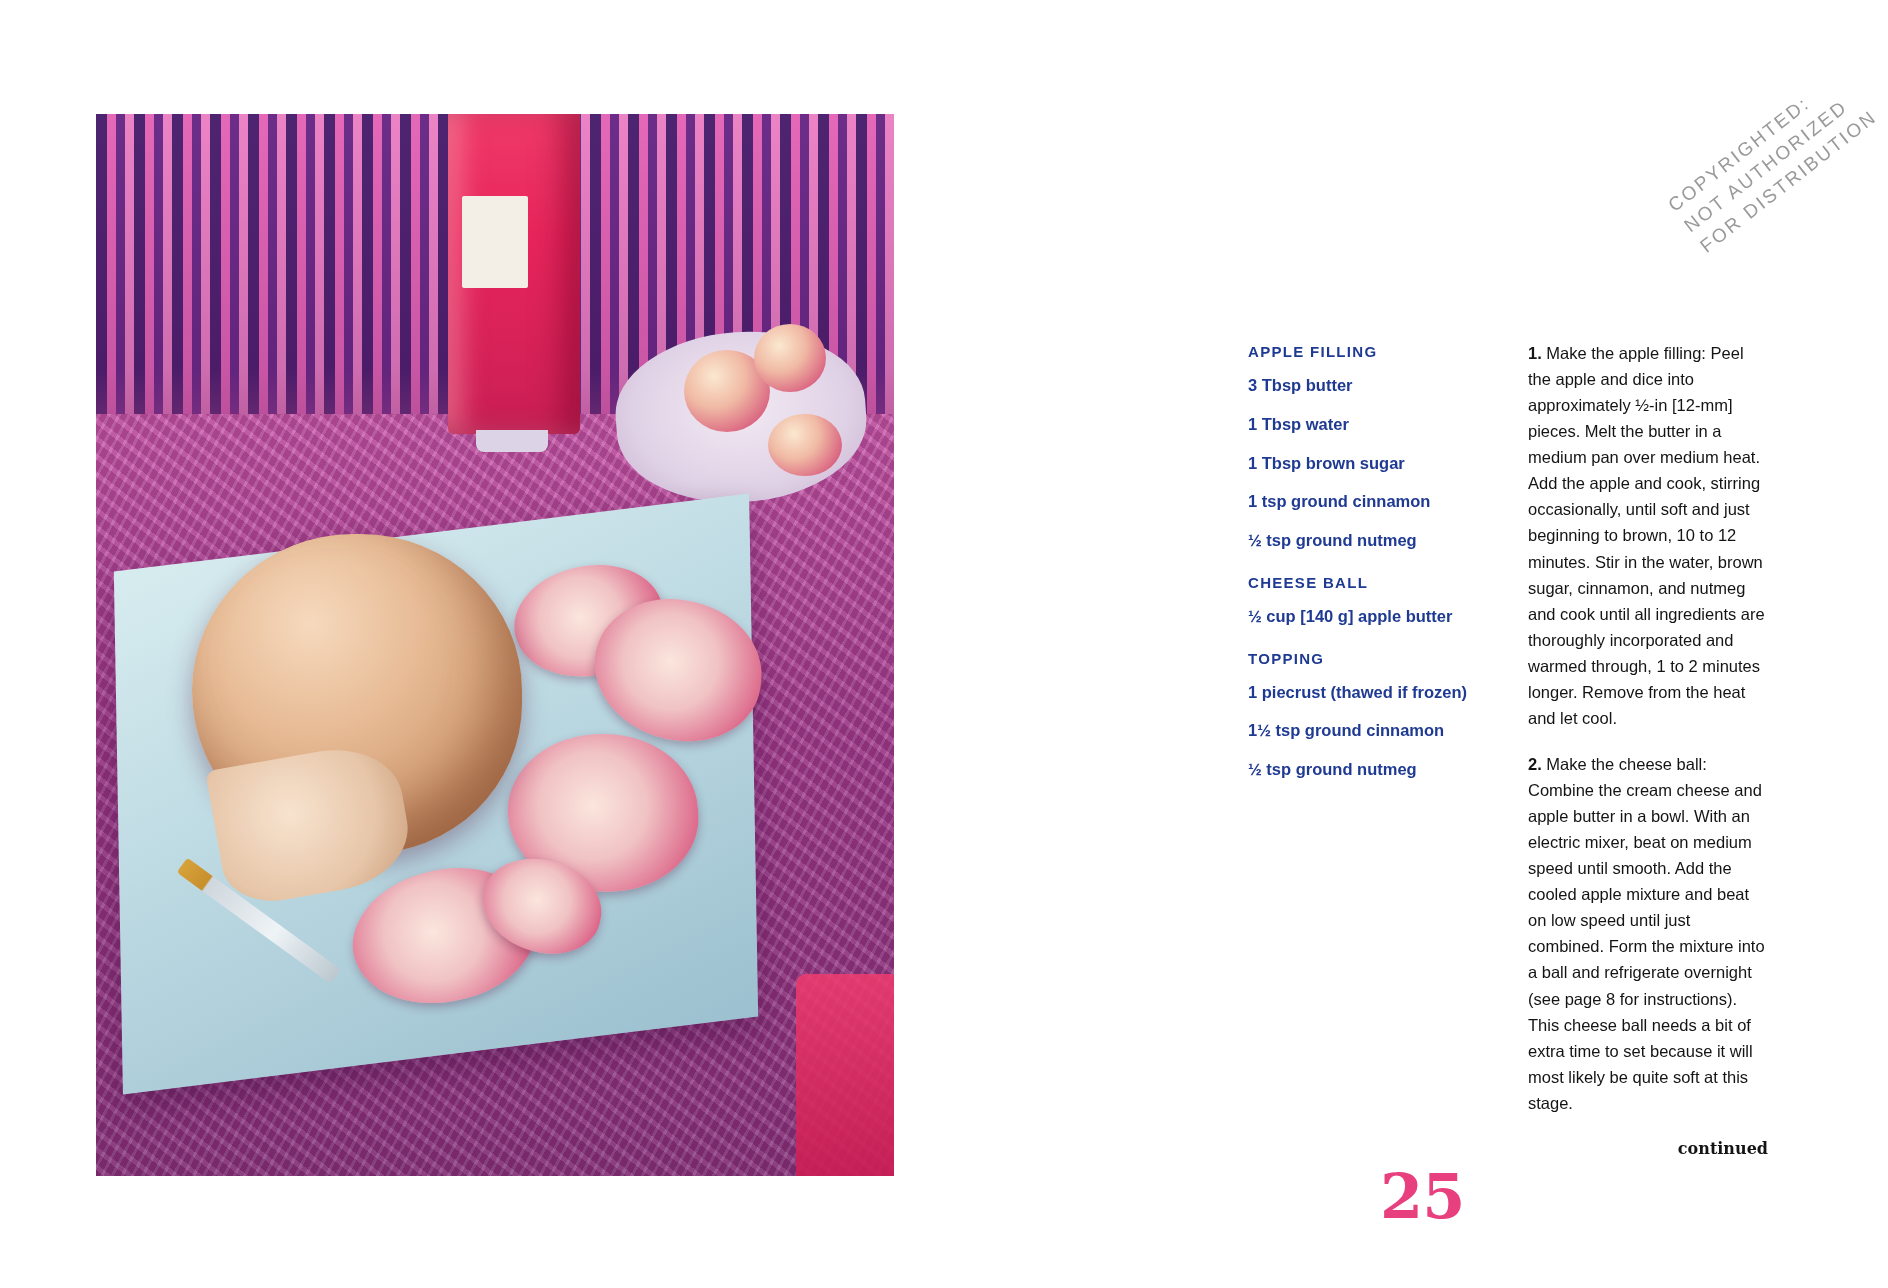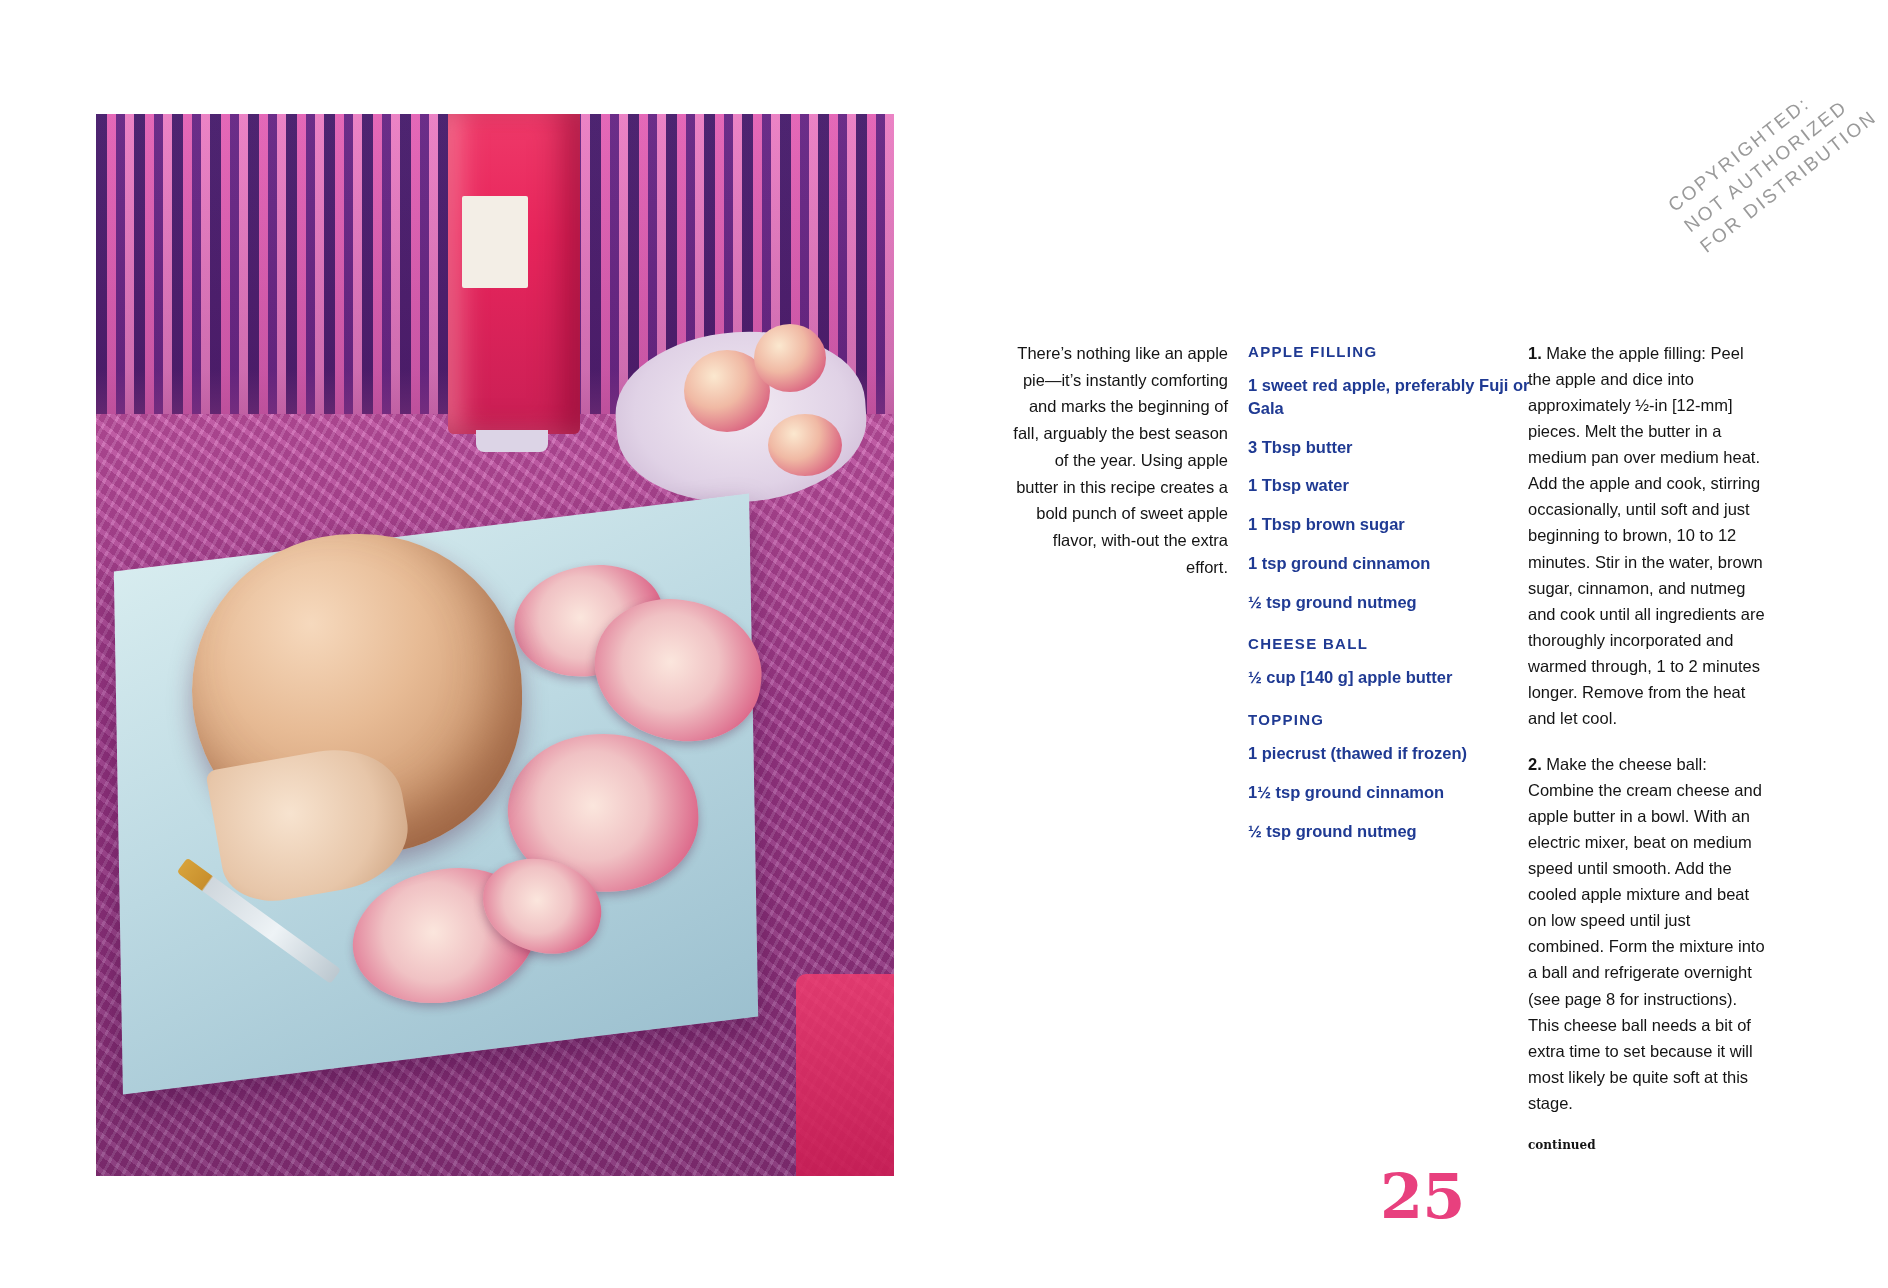--- a/index.html
+++ b/index.html
@@ -222,23 +222,24 @@
     left: 1528px;
     top: 340px;
     width: 240px;
     font-size: 16.5px;
     line-height: 1.58;
     color: #141414;
   }
   .step { margin-bottom: 20px; }
   .step b { font-weight: 700; }
   .continued {
+    text-align: right;
     font-family: "DejaVu Serif", serif;
     font-weight: 700;
-    font-size: 12px;
+    font-size: 16px;
     color: #141414;
     margin-top: 10px;
   }
 
   .page-number {
     position: absolute;
     left: 1380px;
     top: 1160px;
     font-family: "DejaVu Serif", serif;
     font-size: 62px;
@@ -278,25 +279,23 @@
     </div>
   </div>
 
   <div class="stamp">
     <div>COPYRIGHTED:</div>
     <div>NOT AUTHORIZED</div>
     <div>FOR DISTRIBUTION</div>
   </div>
 
 
-  <div class="col-intro">There’s nothing like an apple pie—it’s instantly comforting and marks the beginning of fall, arguably the best season of the year. Using apple butter in this recipe creates a bold punch of sweet apple flavor, with-out the extra effort.</div>
 
   <div class="col-ingredients">
     <div class="ing-head">APPLE FILLING</div>
-    <div class="ing-item">1 sweet red apple, preferably Fuji or Gala</div>
     <div class="ing-item">3 Tbsp butter</div>
     <div class="ing-item">1 Tbsp water</div>
     <div class="ing-item">1 Tbsp brown sugar</div>
     <div class="ing-item">1 tsp ground cinnamon</div>
     <div class="ing-item">½ tsp ground nutmeg</div>
 
     <div class="ing-head spaced">CHEESE BALL</div>
     <div class="ing-item">½ cup [140 g] apple butter</div>
 
     <div class="ing-head spaced">TOPPING</div>

